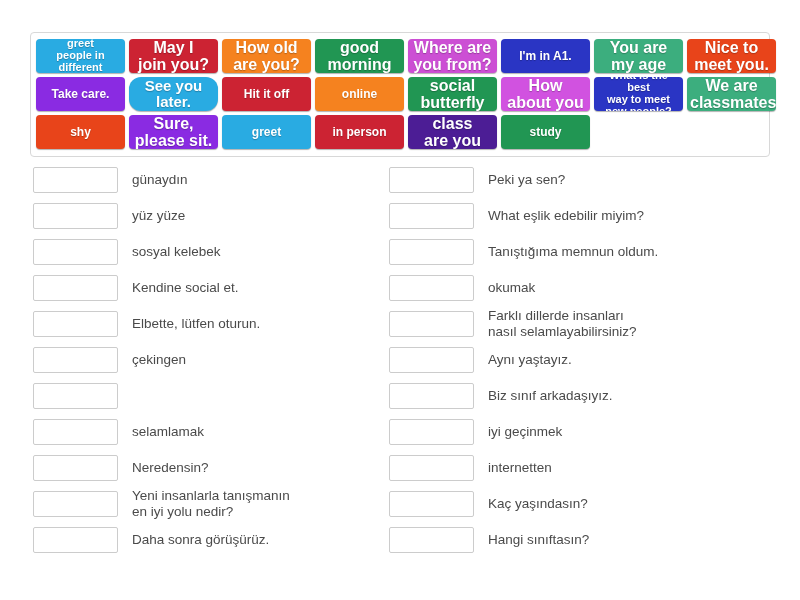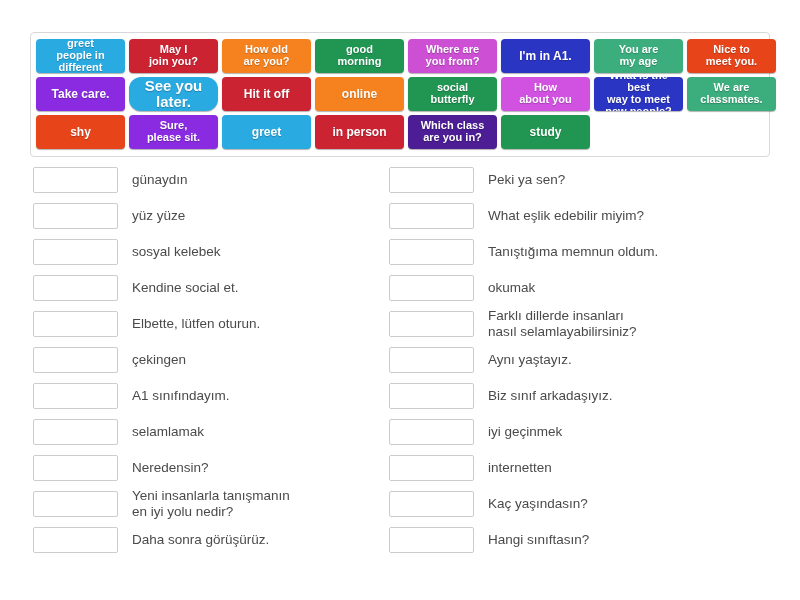--- a/index.html
+++ b/index.html
@@ -55,21 +55,21 @@
     box-shadow: 0 1px 1px rgba(0,0,0,0.30);
     text-shadow: 0 1px 1px rgba(0,0,0,0.25);
     overflow: hidden;
     user-select: none;
     cursor: pointer;
   }
   .tile span { display: block; width: 100%; }
 
   .fs-xs { font-size: 11px; }
   .fs-sm { font-size: 15px; border-radius: 12px; }
-  .fs-md { font-size: 11px; }
+  .fs-md { font-size: 16px; }
   .fs-lg { font-size: 12px; }
 
   
   .columns {
     position: absolute;
     left: 0;
     top: 162px;
     width: 712px;
     display: flex;
   }
@@ -219,21 +219,20 @@
         <div class="row">
           <div class="drop-box"></div>
           <div class="row-label">Elbette, lütfen oturun.</div>
         </div>
         <div class="row">
           <div class="drop-box"></div>
           <div class="row-label">çekingen</div>
         </div>
         <div class="row">
           <div class="drop-box"></div>
-          <div class="row-label">A1 sınıfındayım.</div>
         </div>
         <div class="row">
           <div class="drop-box"></div>
           <div class="row-label">selamlamak</div>
         </div>
         <div class="row">
           <div class="drop-box"></div>
           <div class="row-label">Neredensin?</div>
         </div>
         <div class="row">

